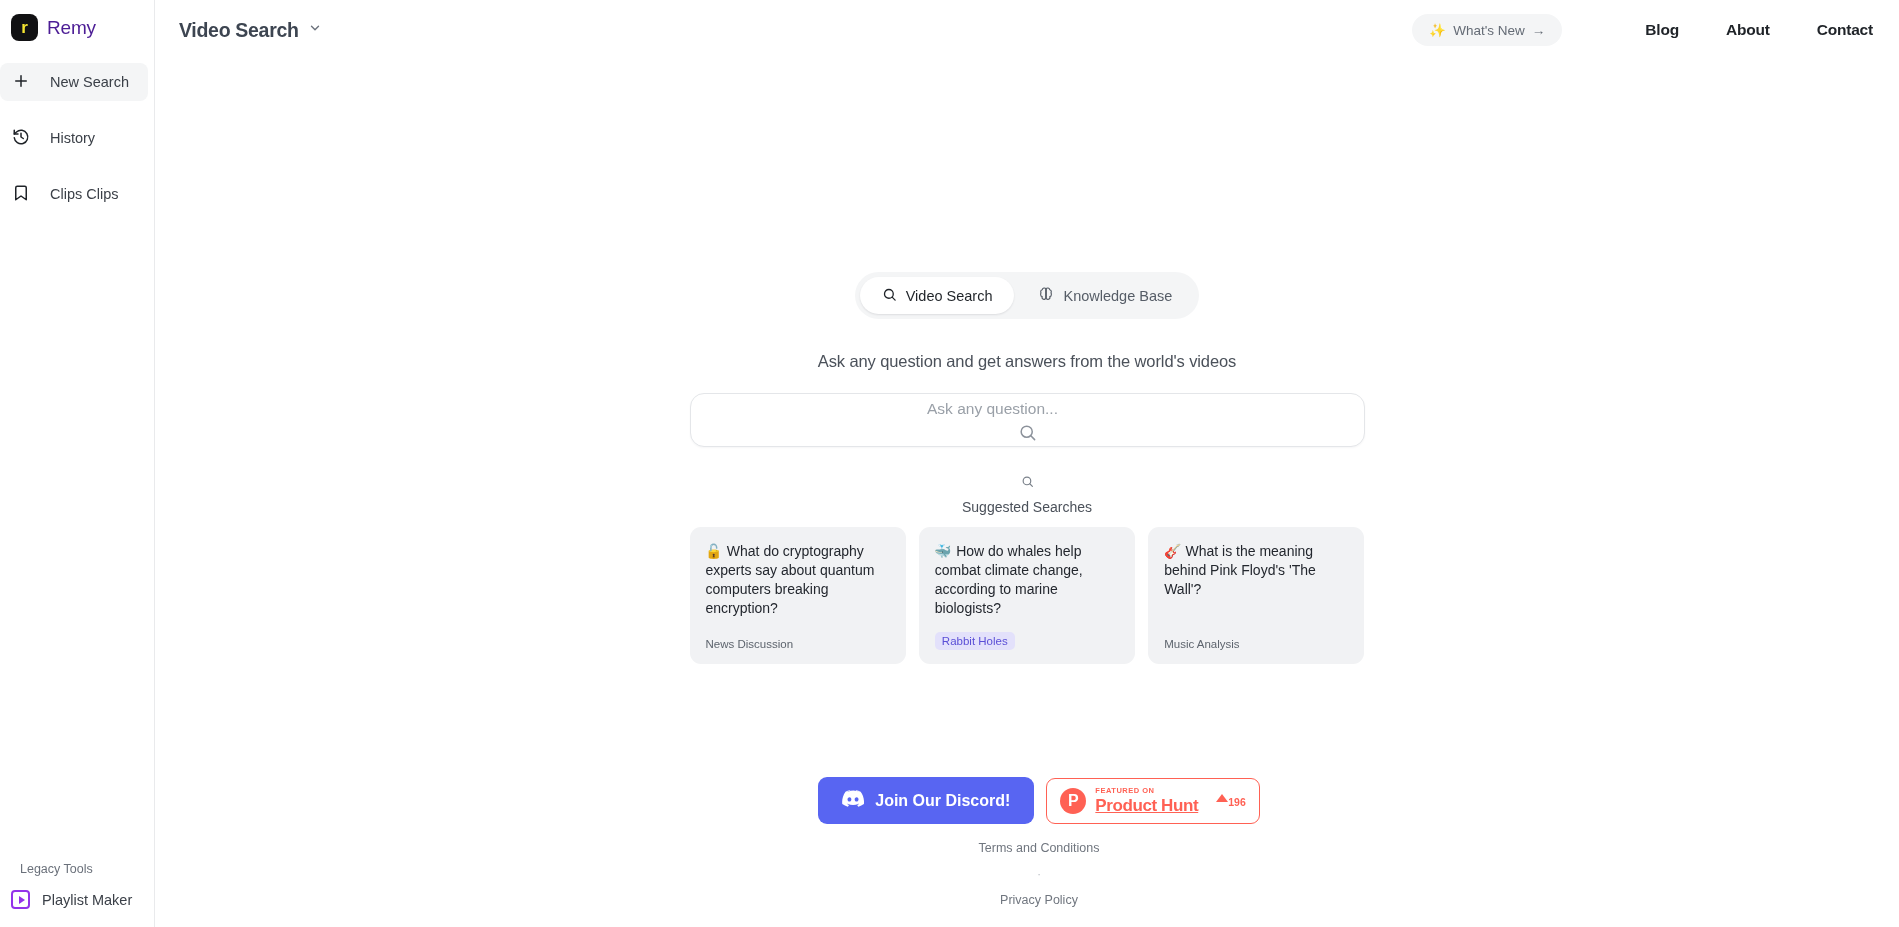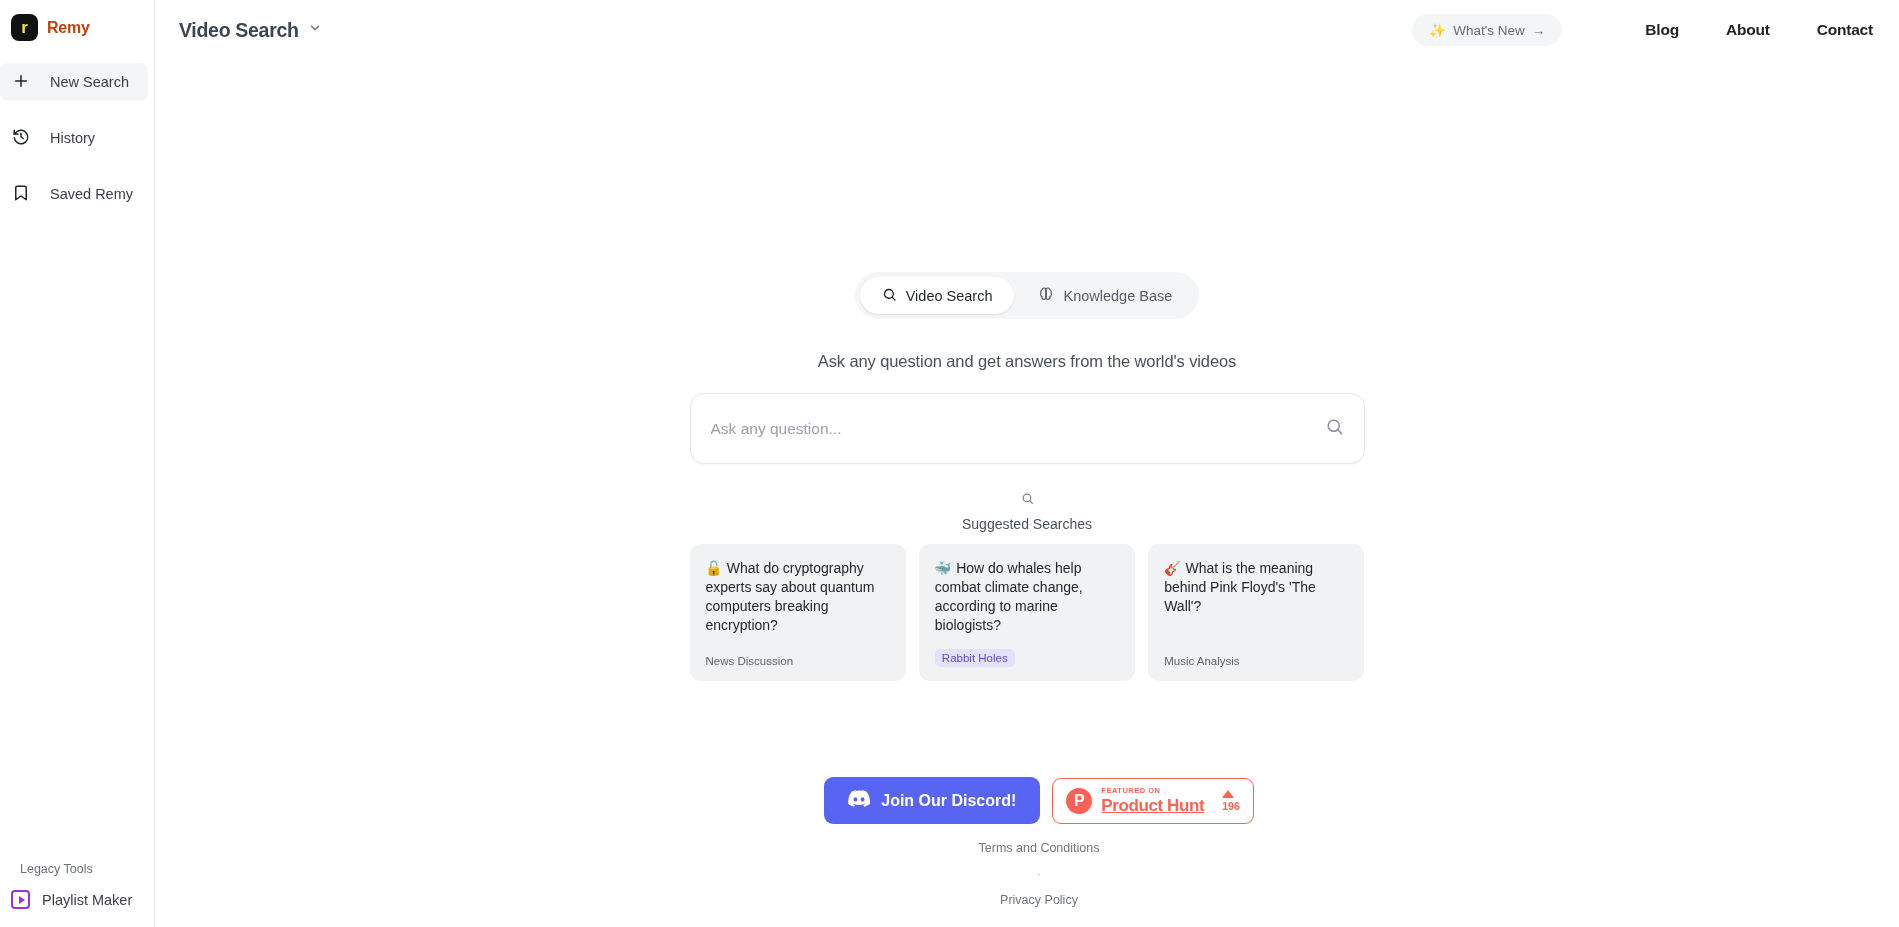--- a/index.html
+++ b/index.html
@@ -24,21 +24,21 @@
     display: flex; align-items: center; gap: 9px;
     padding: 14px 0 14px 11px;
   }
   .brand-mark {
     width: 27px; height: 27px; border-radius: 8px;
     background: #111113;
     display: flex; align-items: center; justify-content: center;
     color: #f5e531; font-weight: bold; font-size: 17px;
     line-height: 1; font-family: "Liberation Sans", sans-serif;
   }
-  .brand-name { font-size: 16px; font-weight: bold; color: #c2410c; letter-spacing: -.2px; }
+  .brand-name { font-size: 19px; font-weight: normal; color: #4c1d95; letter-spacing: -.2px; }
 
   .nav { margin-top: 8px; }
   .nav-item {
     display: flex; align-items: center; gap: 20px;
     height: 38px; padding-left: 12px; margin: 0 6px 18px 0;
     border-radius: 8px; cursor: pointer;
     font-size: 14.5px; color: #3b4048;
   }
   .nav-item.active { background: #f4f5f6; }
   .nav-item svg { flex: 0 0 18px; }
@@ -104,24 +104,25 @@
   .seg-btn.active {
     background: #ffffff; color: #1f2328; font-weight: 500;
     box-shadow: 0 1px 2px rgba(16,24,40,.10);
   }
 
   .tagline {
     margin-top: 33px; font-size: 16.5px; color: #4b515a; letter-spacing: -.1px;
   }
 
   .search-wrap {
-    margin-top: 22px; width: 675px; height: 71px;
+    margin-top: 22px; width: 675px; height: 54px;
     border: 1px solid #e4e6e9; border-radius: 14px; background: #fff;
     display: flex; align-items: center; padding: 0 20px;
     box-shadow: 0 1px 2px rgba(16,24,40,.04);
+    flex-direction: column;
   }
   .search-input {
     flex: 1; border: none; outline: none; font-size: 15.5px;
     color: #1f2328; background: transparent;
     font-family: "Liberation Sans", sans-serif;
   }
   .search-input::placeholder { color: #9aa0a8; }
 
   .sugg-head {
     width: 675px; margin-top: 28px;
@@ -160,21 +161,21 @@
     padding: 7px 13px; cursor: pointer; height: 46px;
   }
   .ph-logo {
     width: 26px; height: 26px; border-radius: 50%; background: #ff6154;
     color: #fff; font-weight: bold; font-size: 16px;
     display: flex; align-items: center; justify-content: center;
   }
   .ph-text { display: flex; flex-direction: column; line-height: 1; }
   .ph-top { font-size: 7.5px; font-weight: bold; color: #ff6154; letter-spacing: .5px; }
   .ph-main { font-size: 17px; font-weight: bold; color: #ff6154; letter-spacing: -.4px; margin-top: 2px; text-decoration: underline; }
-  .ph-votes { display: flex; flex-direction: column; align-items: flex-start; margin-left: 9px; }
+  .ph-votes { display: flex; flex-direction: row; align-items: flex-start; margin-left: 9px; }
   .ph-caret { width: 0; height: 0; border-left: 6px solid transparent; border-right: 6px solid transparent; border-bottom: 8px solid #ff6154; }
   .ph-count { font-size: 10.5px; font-weight: bold; color: #ff6154; margin-top: 2px; }
 
   .legal { margin-top: 17px; display: flex; align-items: center; gap: 13px; font-size: 12.5px; flex-direction: column; }
   .legal a { color: #70767f; text-decoration: none; }
   .legal .dot { color: #b4b9c0; font-size: 11px; }
 </style>
 </head>
 <body>
 
@@ -209,21 +210,21 @@
         </span>
         <span>History</span>
       </div>
 
       <div class="nav-item">
         <span>
           <svg width="18" height="18" viewBox="0 0 24 24" fill="none" stroke="#1f2328" stroke-width="2" stroke-linecap="round" stroke-linejoin="round">
             <path d="M19 21l-7-5-7 5V5a2 2 0 0 1 2-2h10a2 2 0 0 1 2 2z"></path>
           </svg>
         </span>
-        <span>Saved Remy</span>
+        <span>Clips Clips</span>
       </div>
 
     </nav>
 
     <div class="legacy">
       <div class="legacy-title">Legacy Tools</div>
       <div class="legacy-item">
         <span class="pl-icon"></span>
         <span>Playlist Maker</span>
       </div>

